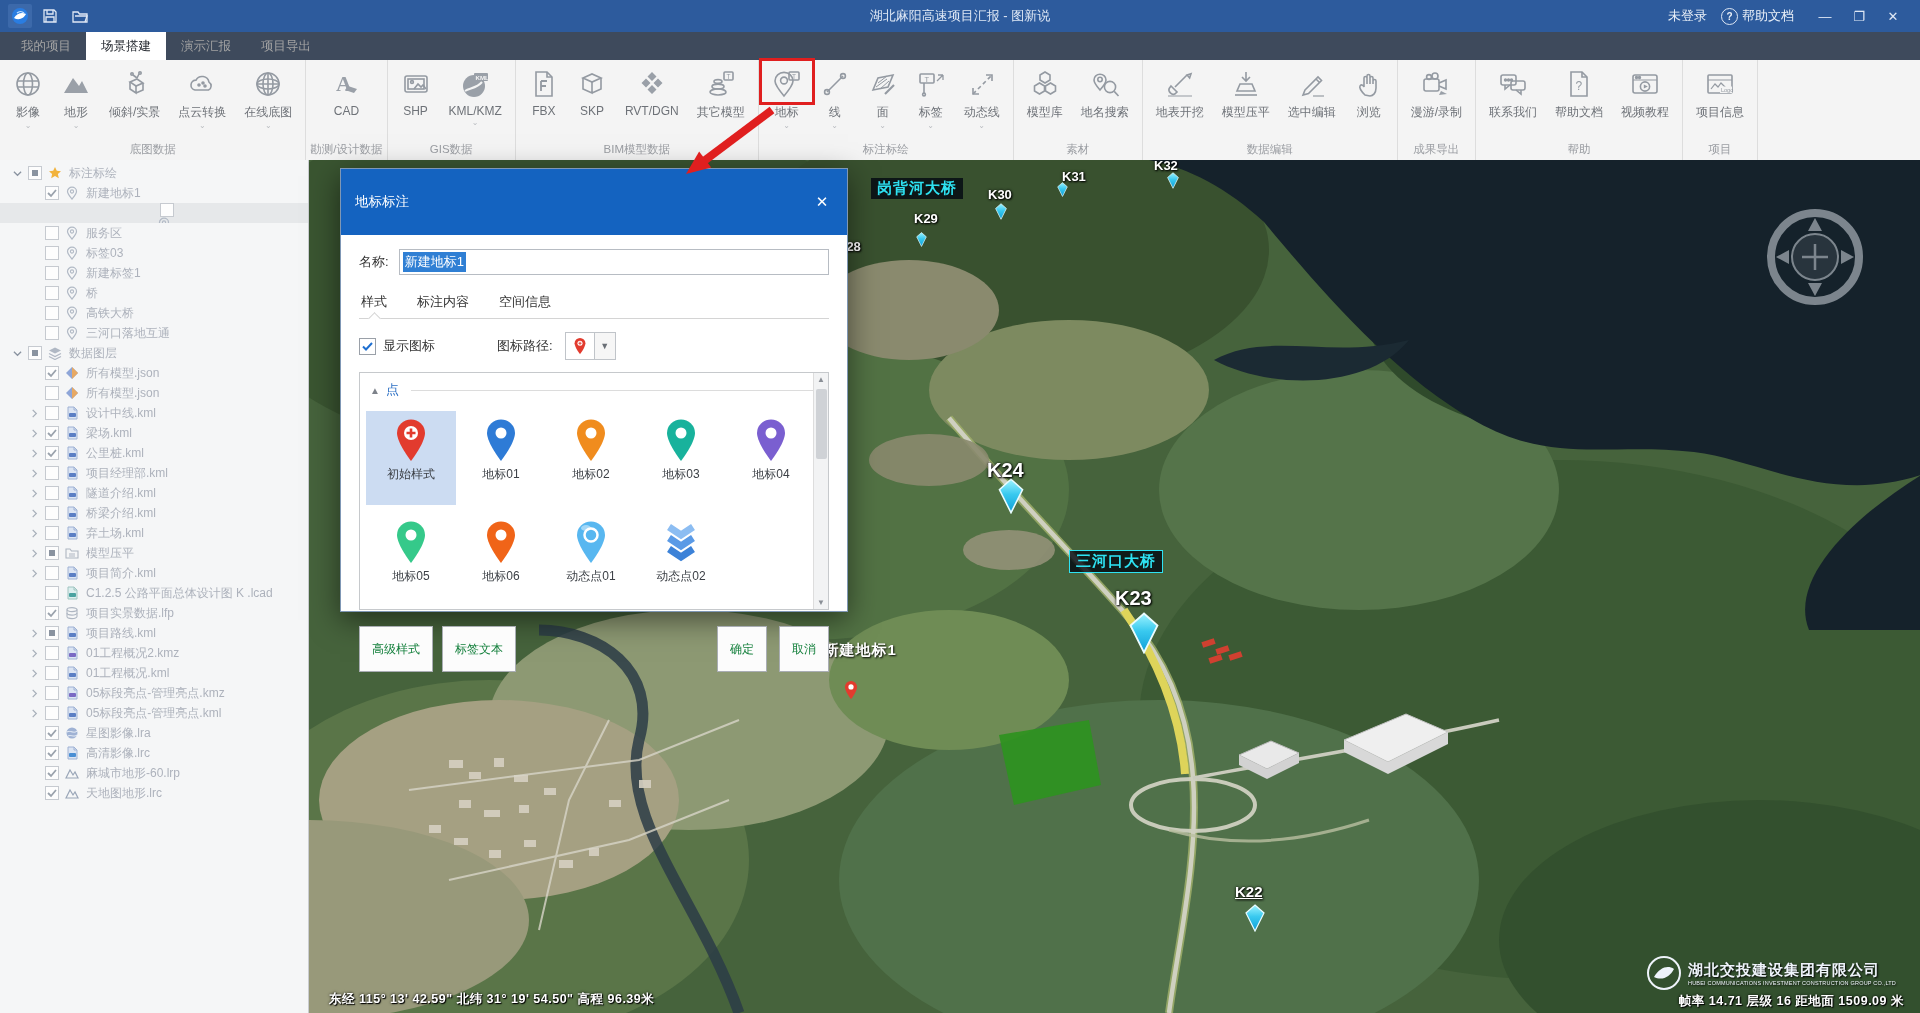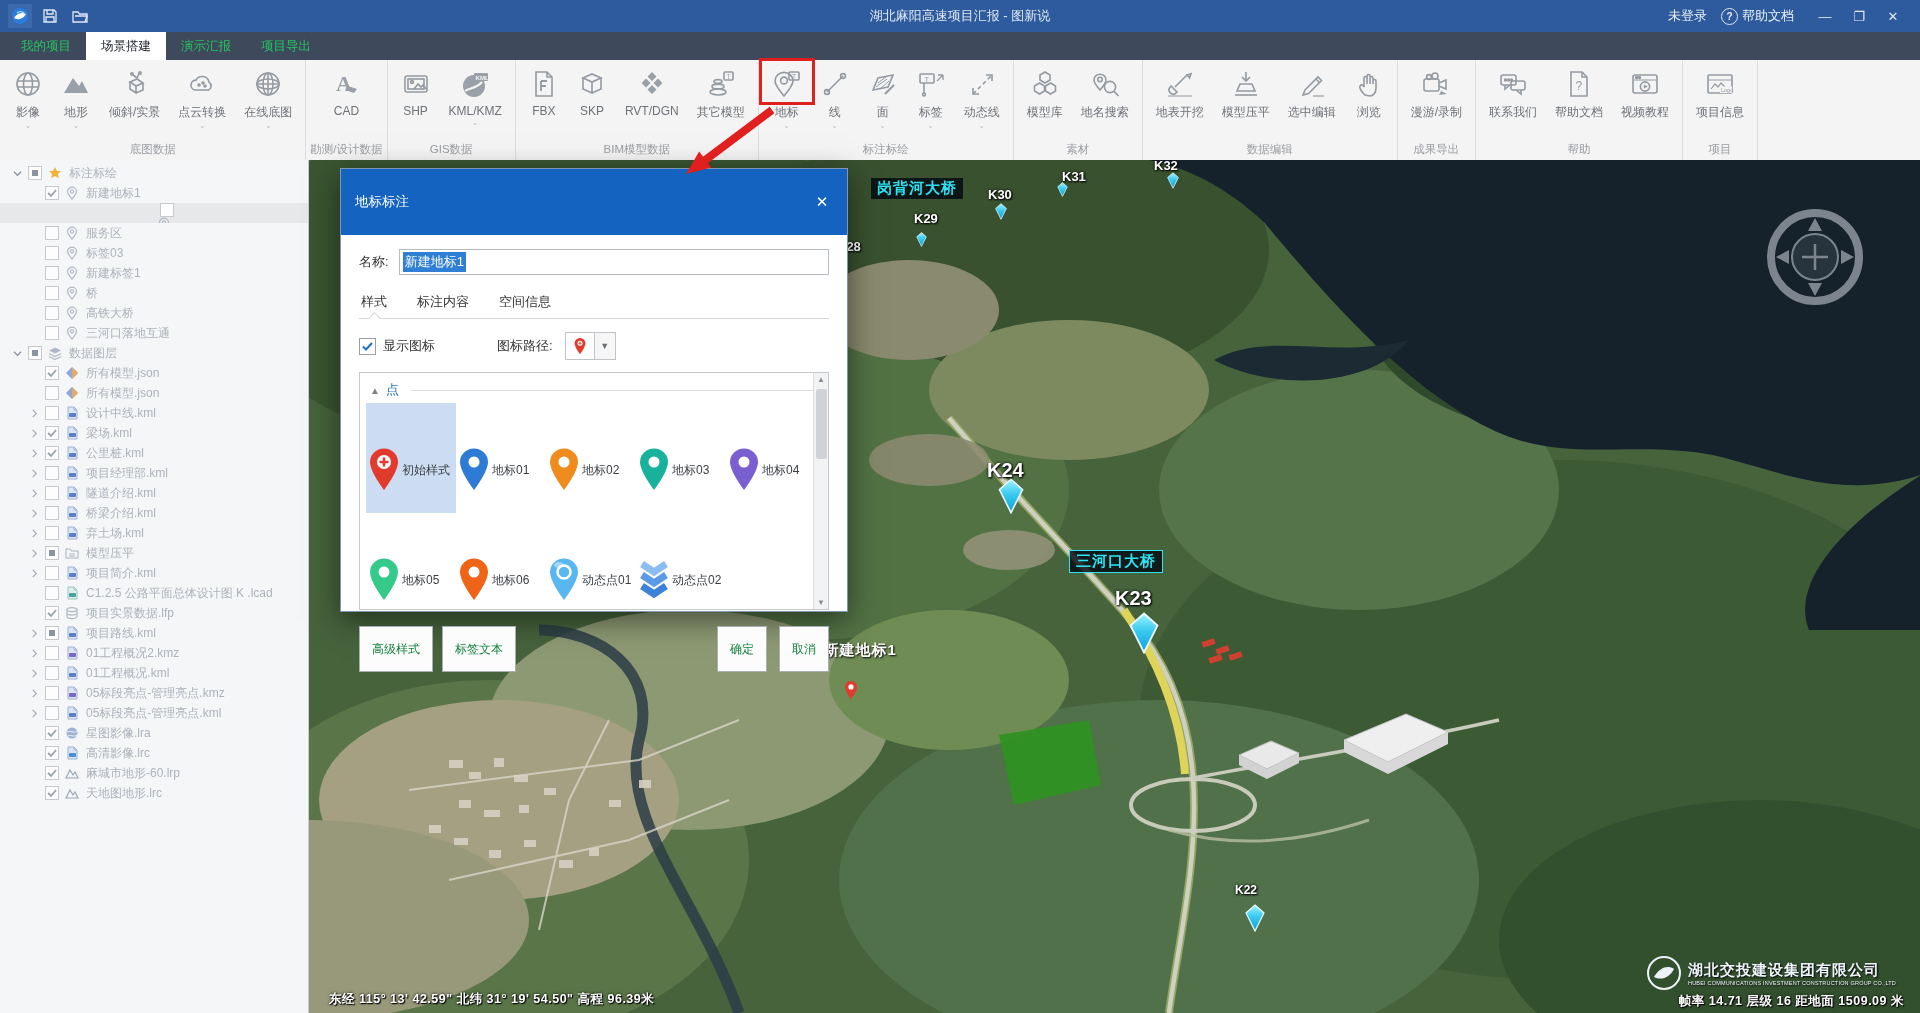--- a/index.html
+++ b/index.html
@@ -12,21 +12,21 @@
   .tb-ic{width:24px;height:24px;display:flex;align-items:center;justify-content:center;border-radius:2px;}
   .tb-ic.box{background:#3c69aa;}
   .tb-title{position:absolute;left:0;right:0;text-align:center;pointer-events:none;color:#dfe8f5;}
   .tb-right{margin-left:auto;display:flex;align-items:center;gap:14px;padding-right:10px;z-index:2;}
   .tb-win{display:flex;gap:0;}
   .tb-winbtn{width:34px;height:32px;display:flex;align-items:center;justify-content:center;font-size:13px;color:#dfe8f5;}
   .qcirc{display:inline-flex;width:15px;height:15px;border:1.4px solid #dfe8f5;border-radius:50%;
     align-items:center;justify-content:center;font-size:10px;font-weight:bold;margin-right:4px;}
   
   .menutabs{position:absolute;left:0;top:32px;width:1920px;height:28px;background:#3e4a5c;display:flex;padding-left:6px;}
-  .mtab{padding:0 15px;line-height:28px;color:#22c55e;font-size:12.5px;}
+  .mtab{padding:0 15px;line-height:28px;color:#a3a3a3;font-size:12.5px;}
   .mtab.active{background:#ffffff;color:#23272e;}
   
   .ribbon{position:absolute;left:0;top:60px;width:1920px;height:100px;background:#f4f4f4;
     border-bottom:1px solid #c9ccd0;display:flex;}
   .rgroup{display:flex;flex-direction:column;border-right:1px solid #dddddd;padding:0 4px;}
   .rg-btns{flex:1;display:flex;align-items:flex-start;justify-content:center;padding-top:6px;}
   .rbtn{display:flex;flex-direction:column;align-items:center;padding:0 9px;}
   .rbtn .icon{height:36px;display:flex;align-items:center;justify-content:center;}
   .rbtn .lbl{font-size:12px;color:#6e7278;white-space:nowrap;margin-top:2px;}
   .rbtn .dd{height:10px;font-size:8px;color:#b9bcc0;line-height:10px;}
@@ -89,21 +89,21 @@
   .cb-blue{width:15px;height:15px;border:1px solid #9aa0a8;background:#fff;display:flex;align-items:center;justify-content:center;margin-right:7px;}
   .iconpath-lbl{margin-left:62px;}
   .pin-btn{width:28px;height:26px;border:1px solid #c0c4c9;margin-left:12px;display:flex;align-items:center;justify-content:center;background:#fff;}
   .pin-dd{width:20px;height:26px;border:1px solid #c0c4c9;border-left:none;display:flex;align-items:center;justify-content:center;color:#6a6f76;font-size:9px;background:#f6f6f6;}
   .iconpanel{margin:2px 18px 0 18px;border:1px solid #c6c9cc;height:236px;position:relative;background:#fff;flex:none;overflow:hidden;}
   .ip-head{display:flex;align-items:center;padding:8px 12px 2px 10px;gap:6px;}
   .ip-chev{color:#7d828a;font-size:10px;}
   .ip-sec{color:#2b6fc4;font-size:13px;}
   .ip-line{flex:1;height:1px;background:#dcdcdc;margin-left:6px;}
   .ip-grid{display:grid;grid-template-columns:repeat(5,90px);padding:2px 0 0 6px;}
-  .ip-cell{height:88px;display:flex;align-items:center;justify-content:flex-start;padding-top:22px;}
+  .ip-cell{height:88px;display:flex;flex-direction:column;align-items:center;justify-content:flex-start;padding-top:6px;margin-top:8px;}
   .ip-cell.sel{background:#ccdcf2;}
   .ip-cell .cap{font-size:12px;color:#3c4046;margin-top:3px;}
   .ip-scroll{position:absolute;right:0;top:0;bottom:0;width:14px;background:#f2f3f4;border-left:1px solid #ddd;
     display:flex;flex-direction:column;align-items:center;justify-content:space-between;padding:2px 0;}
   .ip-thumb{position:absolute;right:1px;top:16px;width:11px;height:70px;background:#cfd2d6;border-radius:2px;}
   .ip-arrow{font-size:8px;color:#8a8f96;}
   .dlg-foot{display:flex;align-items:center;margin:16px 18px 0 18px;}
   .dbtn{height:24px;padding:10px 12px;border:1px solid #a9adb4;background:#fcfcfc;font-size:12px;color:#15803d;
     display:flex;align-items:center;margin-right:9px;}
   .dbtn.right{margin-right:0;margin-left:12px;}
@@ -1218,21 +1218,21 @@
     <div id="overlays">
         <div class="bridge" style="left: 562px; top: 18px;">岗背河大桥</div>
         <div class="bridge boxed" style="left: 760px; top: 390px;">三河口大桥</div>
         <div class="klabel" style="left: 845px; top: -2px; font-size: 13px;">K32</div>
         <div class="klabel" style="left: 753px; top: 9px; font-size: 13px;">K31</div>
         <div class="klabel" style="left: 679px; top: 27px; font-size: 13px;">K30</div>
         <div class="klabel" style="left: 605px; top: 51px; font-size: 13px;">K29</div>
         <div class="klabel" style="left: 528px; top: 79px; font-size: 13px;">K28</div>
         <div class="klabel" style="left: 678px; top: 299px; font-size: 20px;">K24</div>
         <div class="klabel" style="left: 806px; top: 427px; font-size: 20px;">K23</div>
-        <div class="klabel" style="left: 926px; top: 723px; font-size: 12px;">K22</div>
+        <div class="klabel" style="left: 926px; top: 723px; font-size: 15px; text-decoration: underline;">K22</div>
         <div class="pinmark" style="left: 858px; top: 12px;">
           <svg width="12" height="17" viewBox="0 0 20 28">
             <polygon points="10,1 19,9 10,27 1,9" fill="url(#cyg)" stroke="#eafcff" stroke-width="1.2"></polygon>
           </svg>
         </div>
         <div class="pinmark" style="left: 748px; top: 22px;">
           <svg width="11" height="15" viewBox="0 0 20 28">
             <polygon points="10,1 19,9 10,27 1,9" fill="url(#cyg)" stroke="#eafcff" stroke-width="1.2"></polygon>
           </svg>
         </div>

